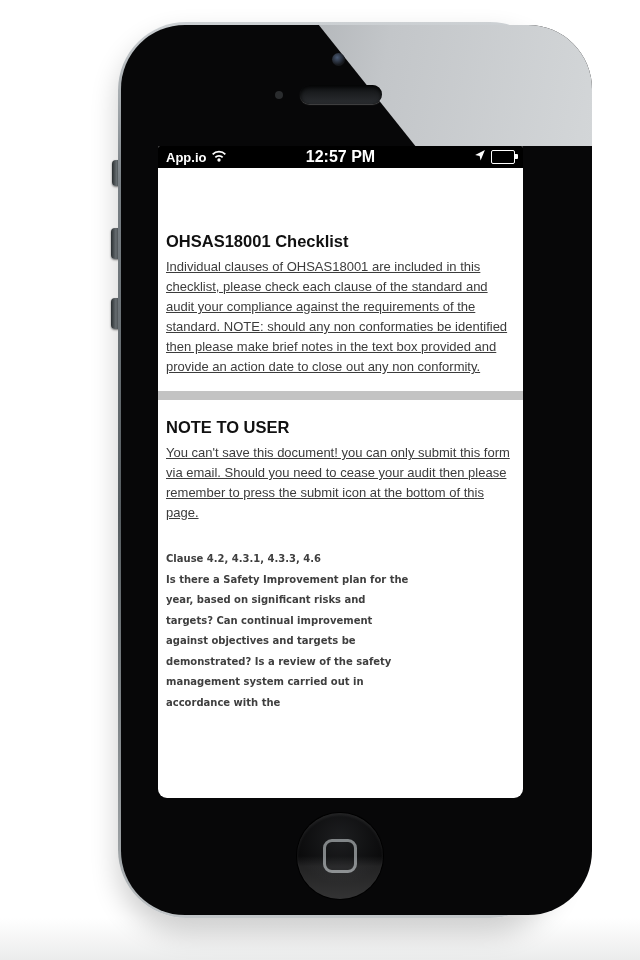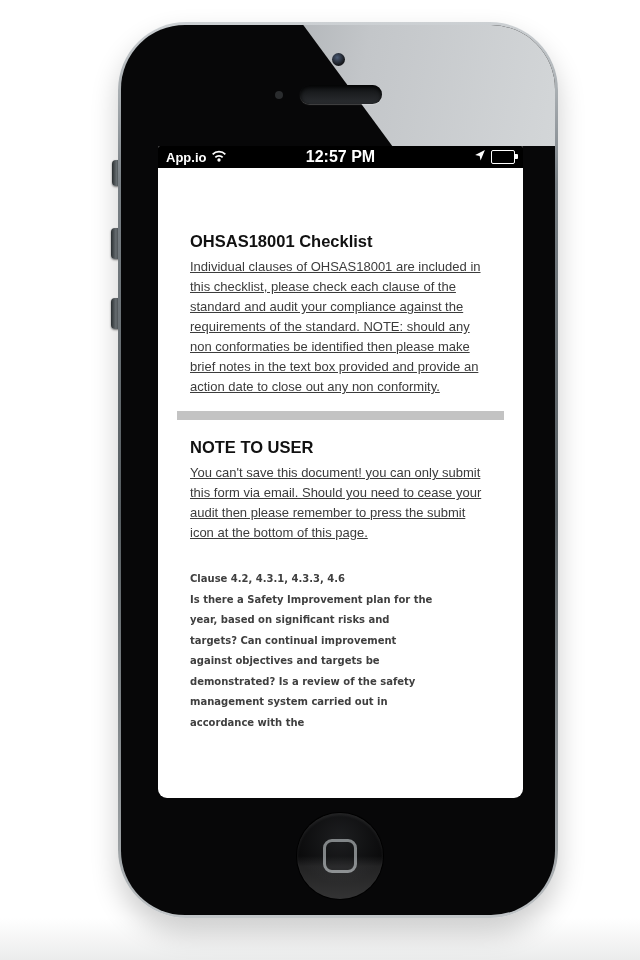--- a/index.html
+++ b/index.html
@@ -13,21 +13,21 @@
   .phone-wrap{position:absolute;left:110px;top:20px;width:452px;height:902px;}
   .side-btn{position:absolute;background:linear-gradient(90deg,#2d3234,#70777b 45%,#23282a);
             border-radius:4px;box-shadow:0 1px 2px rgba(0,0,0,.5);}
   .btn-mute{left:2px;top:140px;width:10px;height:26px;}
   .btn-vol1{left:1px;top:208px;width:11px;height:31px;}
   .btn-vol2{left:1px;top:278px;width:11px;height:31px;}
 
   .phone-rim{position:absolute;left:8px;top:2px;width:440px;height:896px;border-radius:68px;
              background:linear-gradient(180deg,#cdd1d4 0%,#787f84 18%,#565d61 55%,#9ba0a3 92%,#c2c6c9 100%);
              box-shadow:0 14px 28px rgba(0,0,0,.20);}
-  .phone-body{position:absolute;left:3px;top:3px;width:434px;height:890px;border-radius:64px;
+  .phone-body{position:absolute;left:3px;top:3px;width:471px;height:890px;border-radius:64px;
               background:#070708;overflow:hidden;}
   .glare{position:absolute;left:0;top:0;width:100%;height:121px;
          background:linear-gradient(100deg,#8f9498 0%,#c3c6c9 55%,#d3d6d8 100%);
          clip-path:polygon(42% 0,100% 0,100% 100%,62.5% 100%);}
   .camera{position:absolute;left:211px;top:28px;width:13px;height:13px;border-radius:50%;
           background:radial-gradient(circle at 40% 35%,#4a5a74 0%,#16181c 65%);}
   .sensor{position:absolute;left:154px;top:66px;width:8px;height:8px;border-radius:50%;background:#2a2c2e;}
   .earpiece{position:absolute;left:179px;top:60px;width:82px;height:19px;border-radius:10px;
             background:linear-gradient(180deg,#101113,#2b2e31);
             box-shadow:inset 0 2px 4px rgba(0,0,0,.9),0 1px 1px rgba(255,255,255,.25);}
@@ -56,21 +56,21 @@
   .nav-bar{height:48px;background-color:#1f4a3d;position:relative;display:flex;align-items:center;
            background-image:radial-gradient(rgba(0,0,0,.30) 1.3px,transparent 1.6px),
                             radial-gradient(rgba(0,0,0,.30) 1.3px,transparent 1.6px);
            background-size:7px 7px;background-position:0 0,3.5px 3.5px;
            box-shadow:inset 0 1px 0 rgba(255,255,255,.18),inset 0 -3px 4px rgba(0,0,0,.35);}
   .back-btn{position:absolute;left:14px;top:9px;width:30px;height:30px;display:flex;align-items:center;
             justify-content:center;cursor:pointer;}
   .nav-title{flex:1;text-align:center;color:#fff;font-size:21px;padding-left:34px;
              text-shadow:0 -1px 1px rgba(0,0,0,.45);white-space:nowrap;overflow:hidden;}
 
-  .content{position:absolute;top:70px;bottom:0;left:0;right:0;padding:0 32px;overflow:hidden;
+  .content{position:absolute;top:70px;bottom:0;left:0;right:0;padding:0 8px;overflow:hidden;
            color:#3d3d3d;}
   .h-section{font-size:16.5px;font-weight:bold;color:#111;margin:16px 0 6px 0;}
   .para{font-size:13px;line-height:20px;color:#3c3c3c;margin:0 0 10px 0;text-decoration:underline;}
   .divider{height:9px;background:#c3c3c3;margin:14px -13px 18px -13px;}
   .note-heading{margin-top:4px;}
   .question-block{margin-top:26px;font-family:"DejaVu Sans",sans-serif;font-weight:bold;
                   font-size:10px;line-height:20.5px;color:#3f3f3f;width:248px;}
 </style>
 </head>
 <body>

